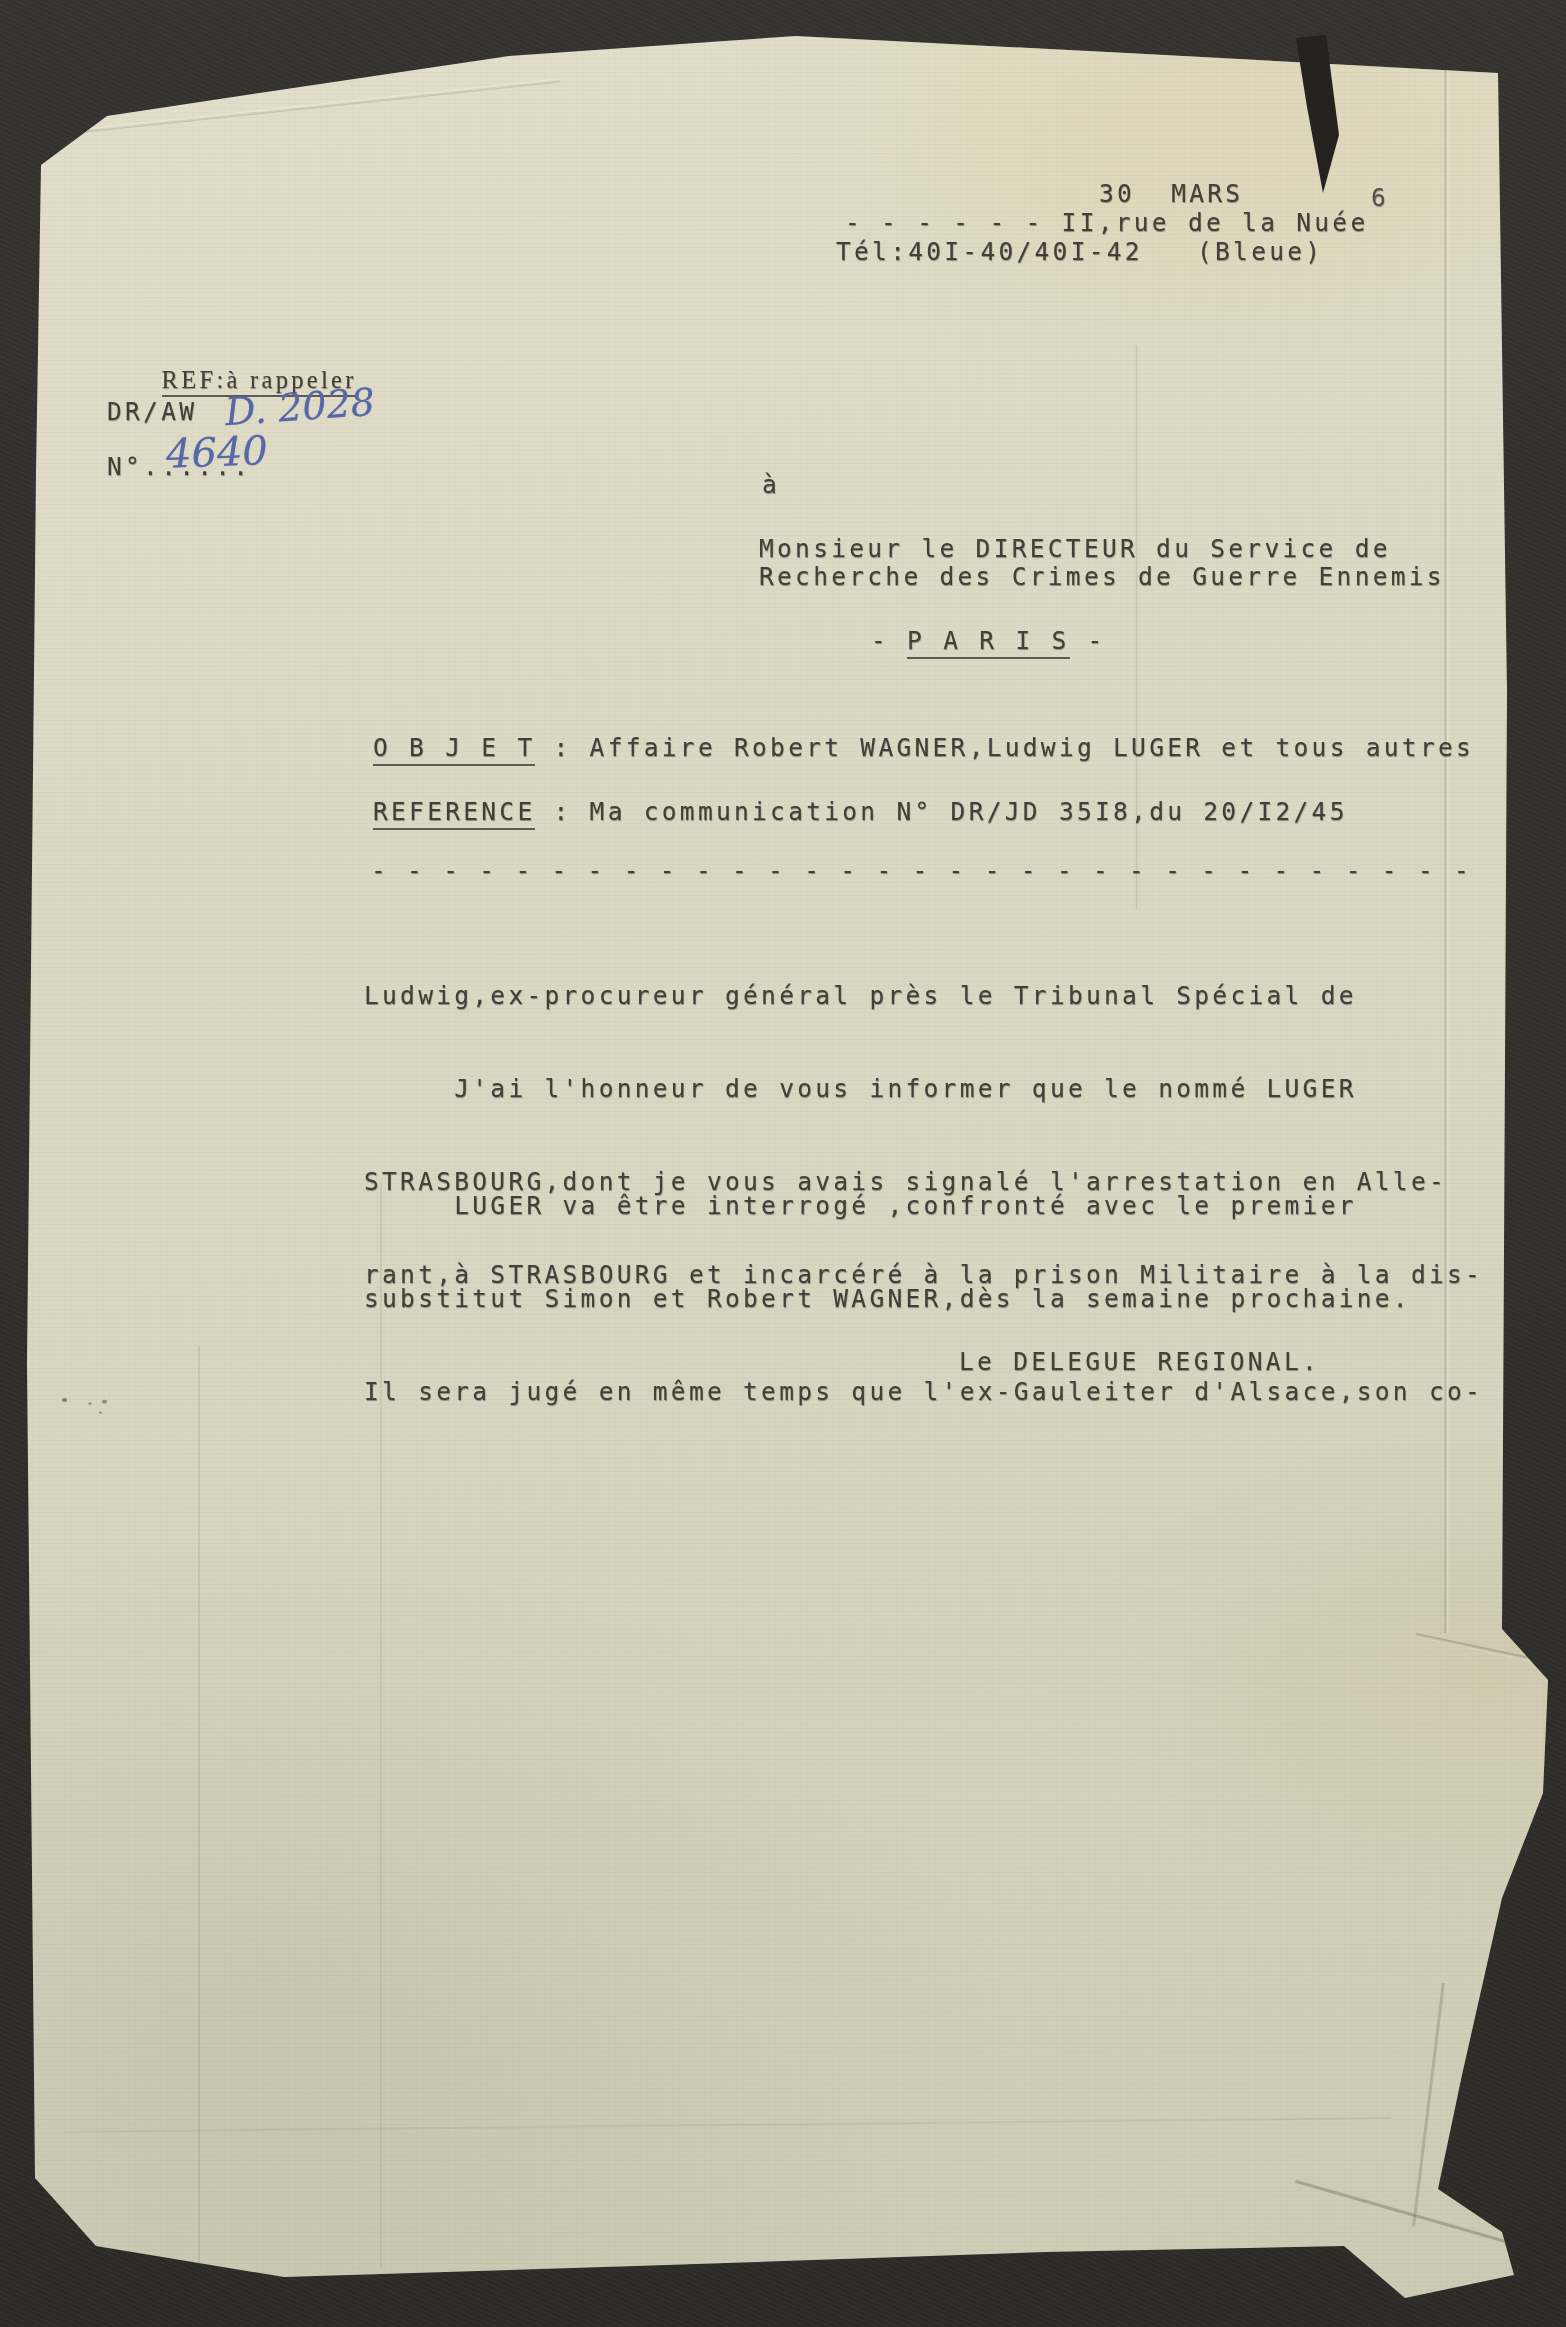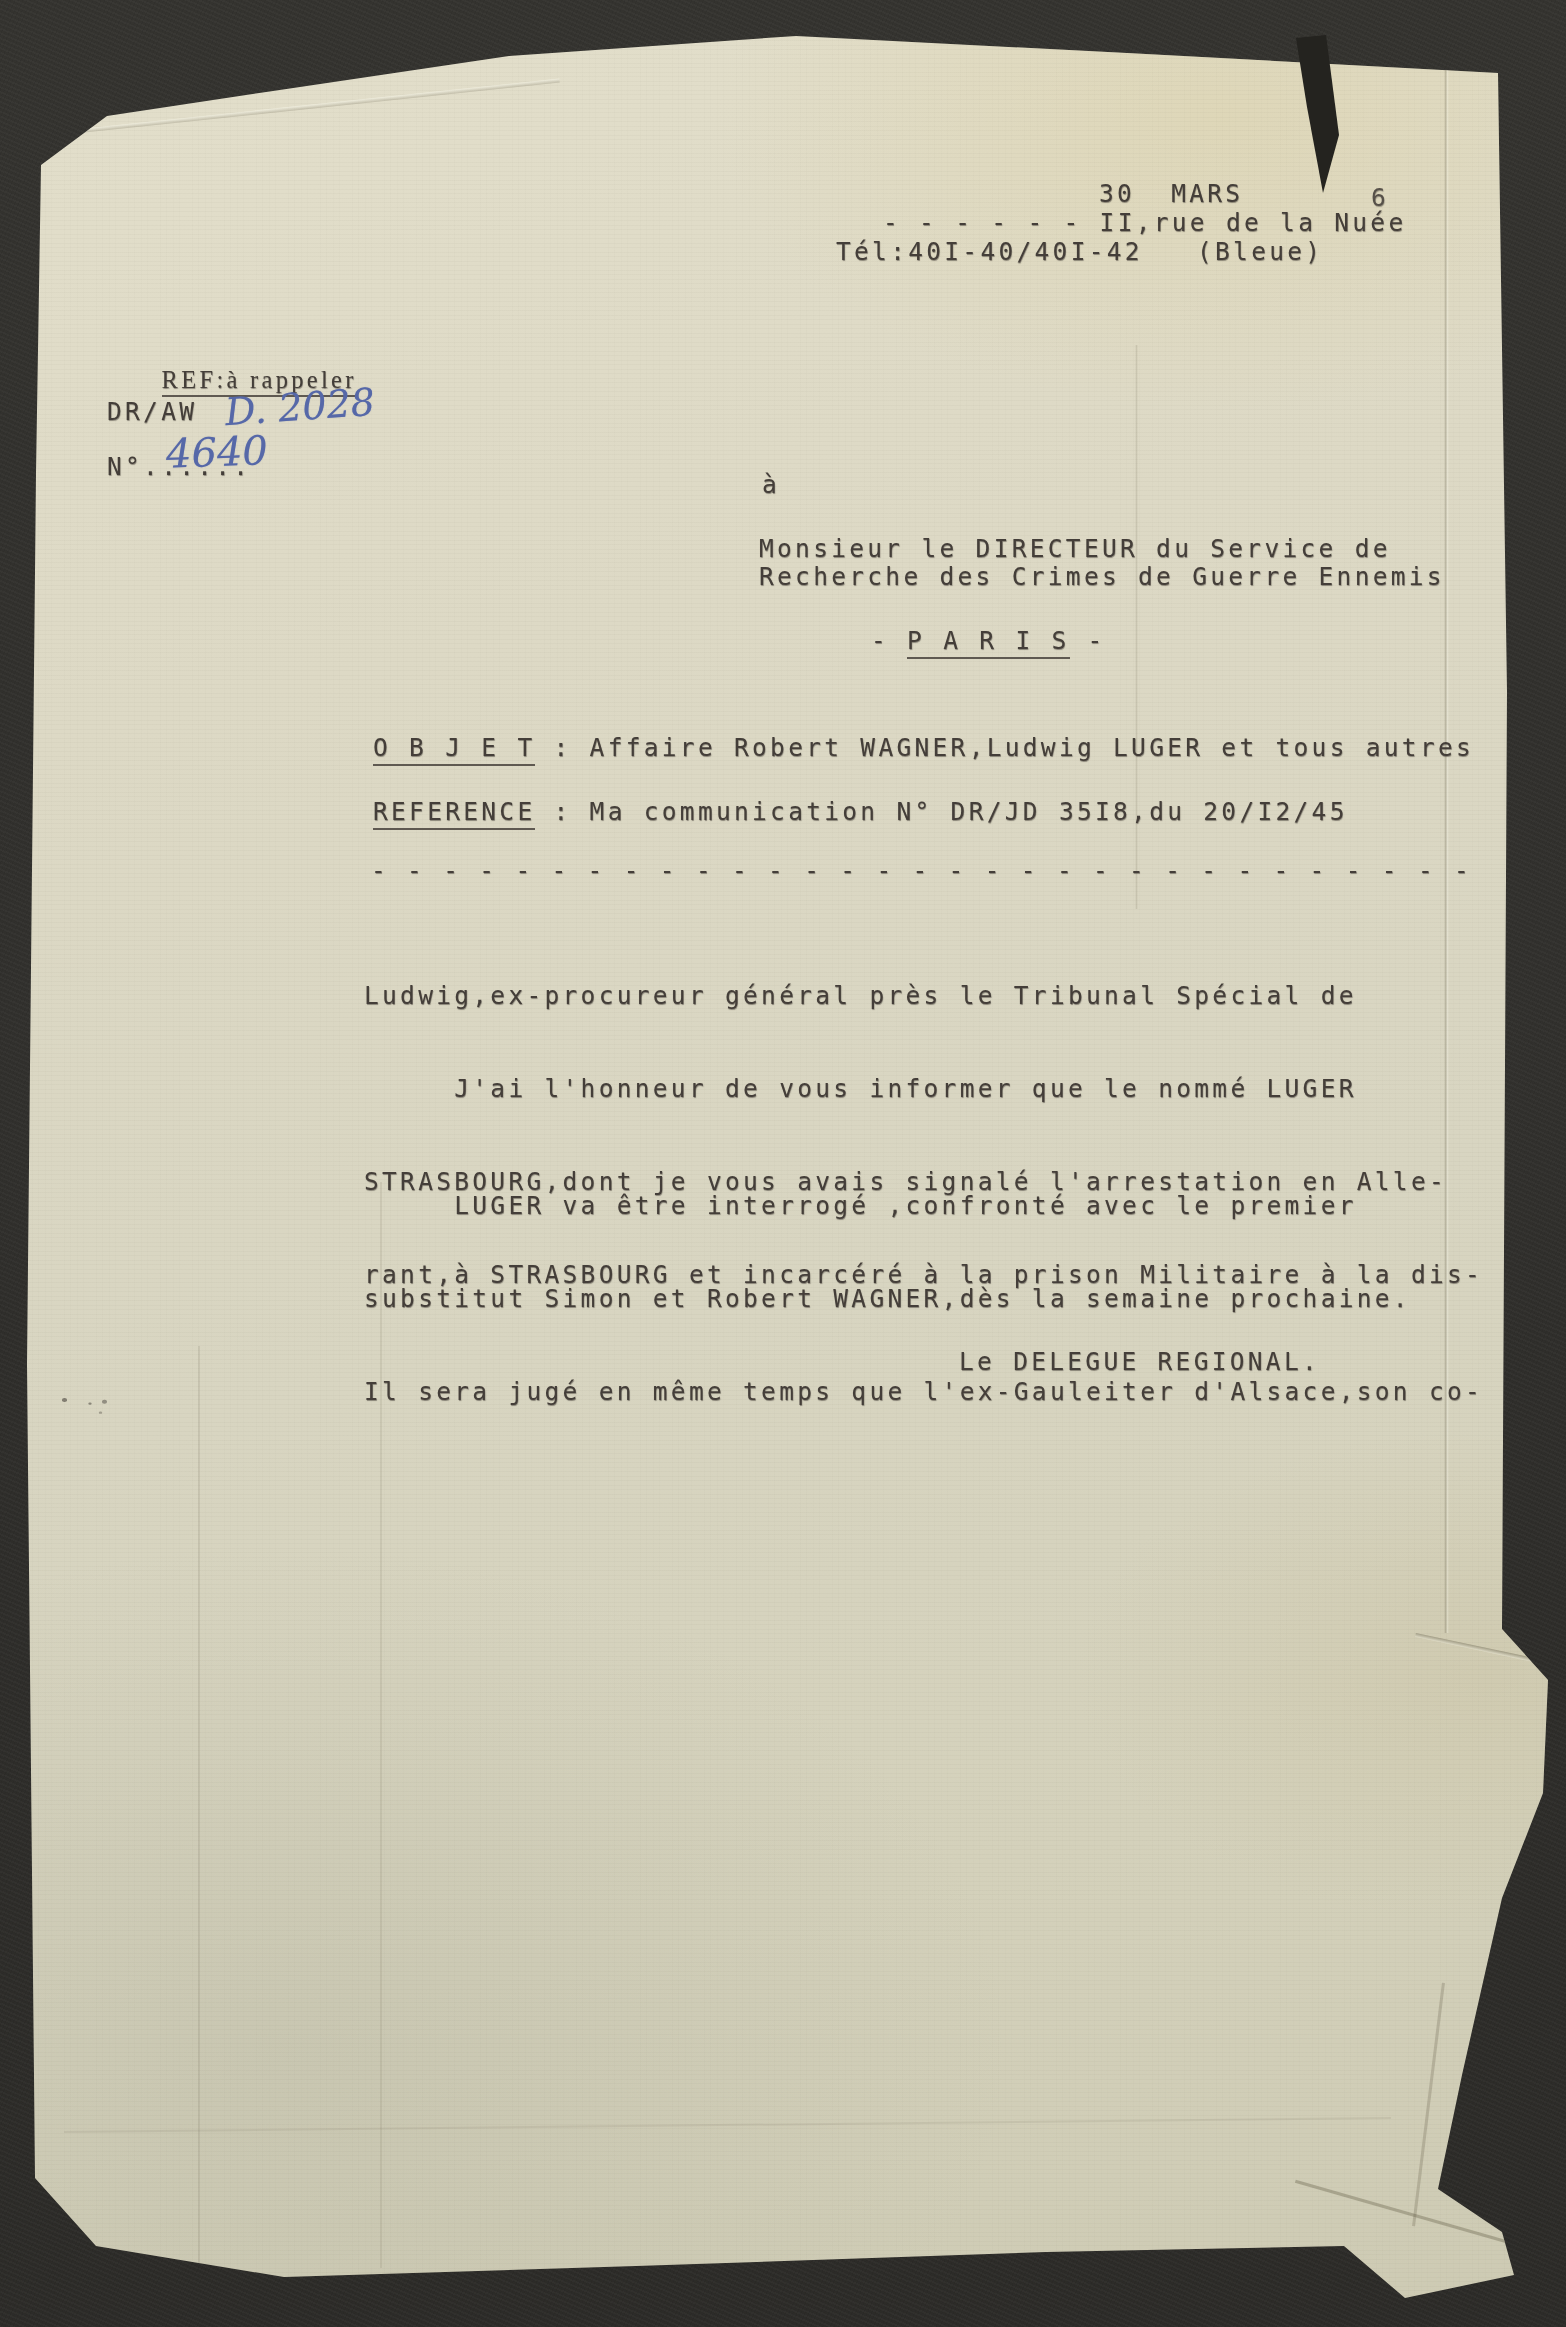--- a/index.html
+++ b/index.html
@@ -55,21 +55,21 @@
                 background:linear-gradient(to bottom,rgba(90,85,65,.4),rgba(255,255,244,.3));"></div>
     <div class="crease" style="left:1291px;top:2211px;width:227px;height:2.7px;transform:rotate(16deg);
                 background:rgba(95,88,66,.35);"></div>
     <div class="crease" style="left:1427px;top:1982px;width:2.7px;height:245px;transform:rotate(7deg);
                 background:rgba(95,88,66,.25);"></div>
     <div class="crease" style="left:64px;top:2124px;width:1327px;height:1.8px;transform:rotate(-.6deg);
                 background:rgba(118,110,88,.12);"></div>
 
     <div class="tw" style="left:1073px;top:178px;margin-left:26px;">30  MARS</div>
     <div class="tw faded" style="left:1371px;top:182px;">6</div>
-    <div class="tw" style="left:883px;top:207px;">- - - - - - II,rue de la Nuée</div>
+    <div class="tw" style="left:845px;top:207px;">- - - - - - II,rue de la Nuée</div>
     <div class="tw" style="left:836px;top:236px;">Tél:40I-40/40I-42   (Bleue)</div>
 
     <div class="tw" style="left:105px;top:333px;font-family:Liberation Serif, serif;">
       <span class="ul">REF:à rappeler</span>
     </div>
     <div class="tw" style="left:107px;top:396px;">DR/AW</div>
     <div class="hand" style="left:225px;top:385px;font-size:38px;transform:rotate(-4deg);">D. 2028</div>
     <div class="tw" style="left:107px;top:451px;">N°......</div>
     <div class="hand" style="left:166px;top:429px;font-size:40px;transform:rotate(-2deg);">4640</div>
 

